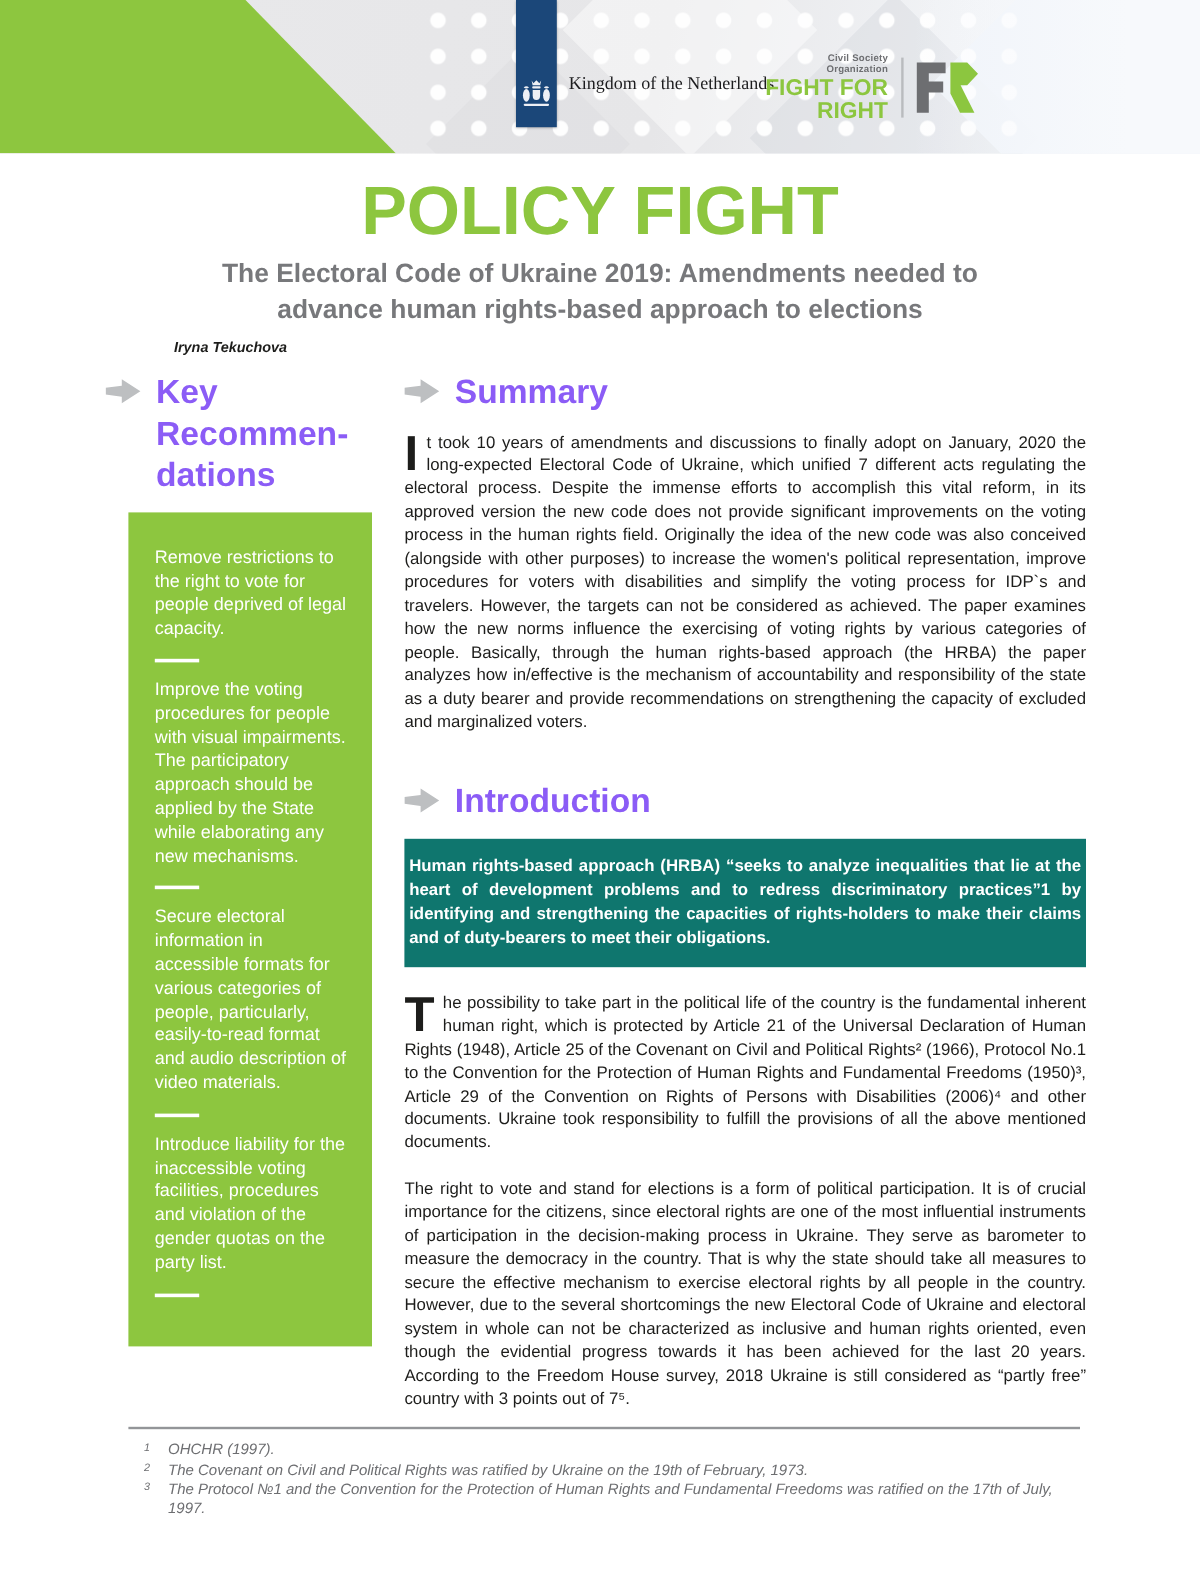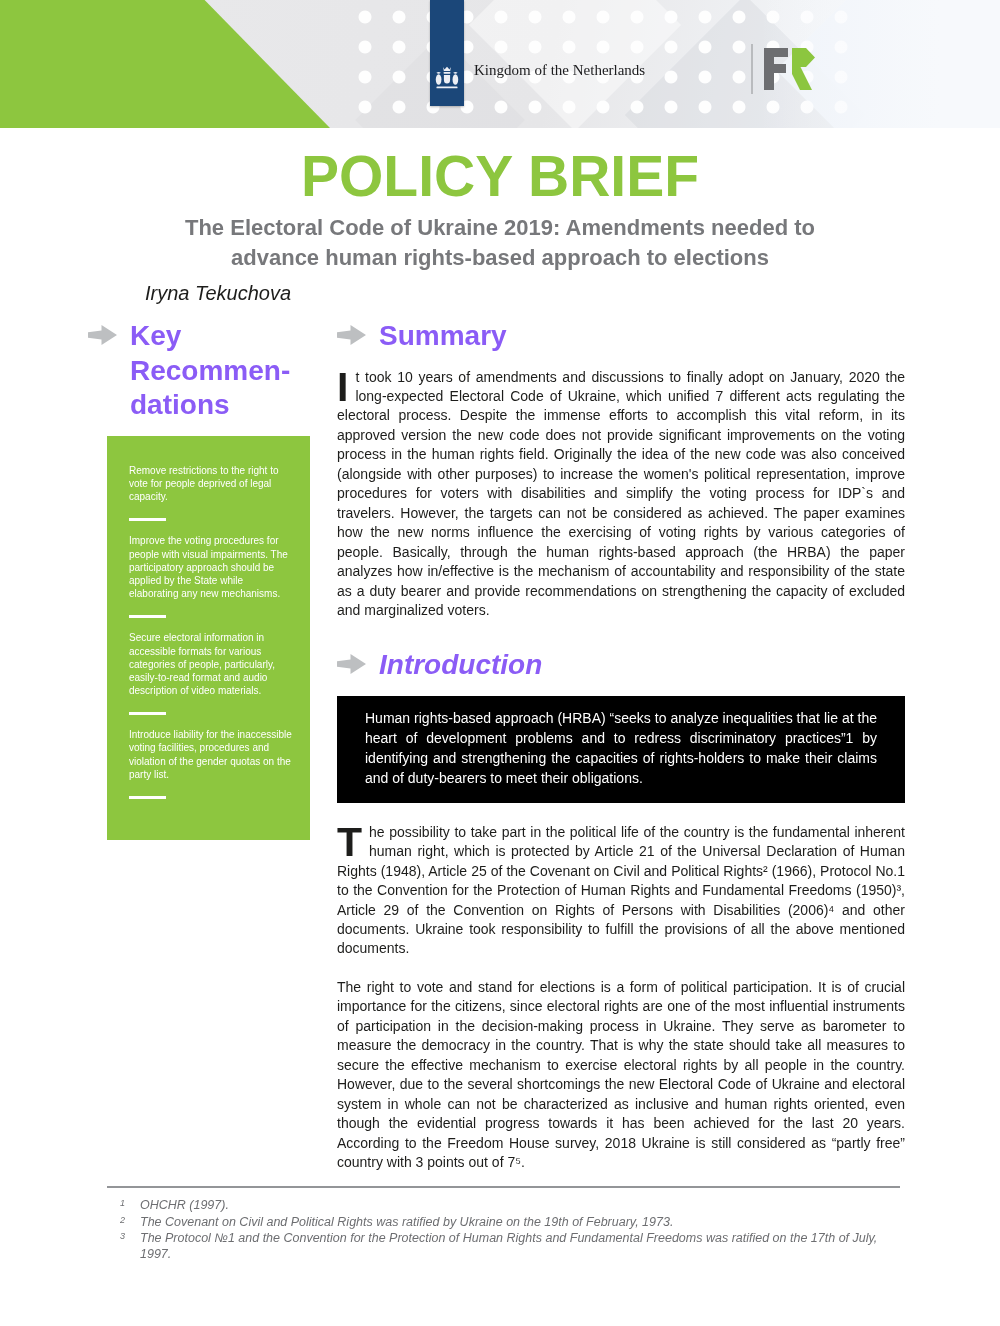--- a/index.html
+++ b/index.html
@@ -35,45 +35,45 @@
   .ffr-org  { font-size:8px; font-weight:bold; color:#6d6e71; letter-spacing:.2px;
               line-height:1.15; white-space:pre-line; margin-bottom:3px; }
   .ffr-name { font-size:19px; font-weight:800; color:#8CC63F; line-height:.98; white-space:pre-line; }
   .ffr-div  { width:2px; height:50px; background:#b9bbbe; margin:0 9px 0 11px; }
 
   
   .title    { margin-top:20px; text-align:center; color:#8DC63F;
               font-size:57px; font-weight:800; letter-spacing:0; line-height:1.0; }
   .subtitle { margin-top:8px; text-align:center; color:#77787b;
               font-size:22px; font-weight:700; line-height:1.35; white-space:pre-line; }
-  .author   { margin:10px 0 0 145px; font-style:italic; font-weight:400;
-              font-size:20px; color:#1d1d1b; }
+  .author   { margin:10px 0 0 145px; font-style:italic; font-weight:700;
+              font-size:12px; color:#1d1d1b; }
 
   
   .content { display:flex; margin-top:14px; padding:0 95px 0 88px; align-items:flex-start; }
   .col-left  { width:222px; flex:none; }
   .col-main  { flex:1; margin-left:27px; }
 
   .sect-head { display:flex; align-items:flex-start; }
   .arrow-ico { flex:none; width:30px; height:22px; margin:5px 12px 0 0; }
   .sect-head h2 { font-size:28px; font-weight:800; color:#8b5cf6;
                   line-height:1.22; white-space:pre-line; }
 
   .green-box { margin:14px 0 0 19px; width:203px; background:#8DC63F;
                padding:28px 18px 28px 22px; color:#fff; }
-  .green-box .item { font-size:10px; line-height:1.32; }
+  .green-box .item { font-size:15px; line-height:1.32; }
   .green-box .sep  { width:37px; height:3px; background:#fff; margin:15px 0 13px; }
 
   .body-par { font-size:14px; line-height:1.39; color:#1d1d1b; text-align:justify; }
   .dropcap  { float:left; font-size:41px; line-height:33px; font-weight:700;
               margin:3px 7px 0 0; color:#1d1d1b; }
   .par-summary { margin-top:14px; }
-  .head-intro  { margin-top:28px;font-style:italic; }
-  .quote-box { margin-top:13px; background:#000000; color:#fff;
-               padding:12px 28px 14px; font-size:14px; line-height:1.45; text-align:justify; }
+  .head-intro  { margin-top:40px; }
+  .quote-box { margin-top:13px; background:#0f766e; color:#fff;
+               padding:12px 4px 14px; font-size:14px; line-height:1.45; text-align:justify;font-weight:bold; }
   .par-1 { margin-top:20px; }
   .par-2 { margin-top:19px; }
 
   
   .footnotes { margin:14px 100px 0 107px; border-top:2px solid #939598; padding:9px 0 0 13px; }
   .fn-row  { display:grid; grid-template-columns:20px 1fr; align-items:start;
              font-style:italic; color:#6d6e71; font-size:12.5px; line-height:1.3; }
   .fn-num  { font-size:9px; padding-top:1px; }
 </style>
 </head>
@@ -100,29 +100,35 @@
           <path d="M5 8 q2.5 -2 5 0 q-2.5 2 -5 0 Z"></path>
           <path d="M24 8 q2.5 -2 5 0 q-2.5 2 -5 0 Z"></path>
           <rect x="5" y="23.5" width="24" height="2" rx="1"></rect>
         </g>
       </svg>
     </div>
     <div class="nl-label">Kingdom of the Netherlands</div>
   </div>
 
   <div class="ffr">
+    <div class="ffr-text">
+      <div class="ffr-org">Civil Society
+Organization</div>
+      <div class="ffr-name">FIGHT FOR
+RIGHT</div>
+    </div>
     <div class="ffr-div"></div>
     <svg width="56" height="46" viewBox="0 0 56 46">
       <path d="M2 2 H26 V11 H12 V18 H24 V27 H12 V44 H2 Z" fill="#6d6e71"></path>
       <path d="M30 2 H44 L53 11.5 L44 21 H38.5 L50 44 H38 L30 28 Z" fill="#8CC63F"></path>
     </svg>
   </div>
 </div>
 
-<h1 class="title">POLICY BRIEF</h1>
+<h1 class="title">POLICY FIGHT</h1>
 <div class="subtitle">The Electoral Code of Ukraine 2019: Amendments needed to
 advance human rights-based approach to elections</div>
 <div class="author">Iryna Tekuchova</div>
 
 <div class="content">
 
   <div class="col-left">
     <div class="sect-head">
       <svg class="arrow-ico" viewBox="0 0 30 22">
         <path d="M0 8.2 L13.5 6.4 L13.5 1 L29 11 L13.5 21 L13.5 15.6 L0 13.8 Z" fill="#bdbfc1"></path>

